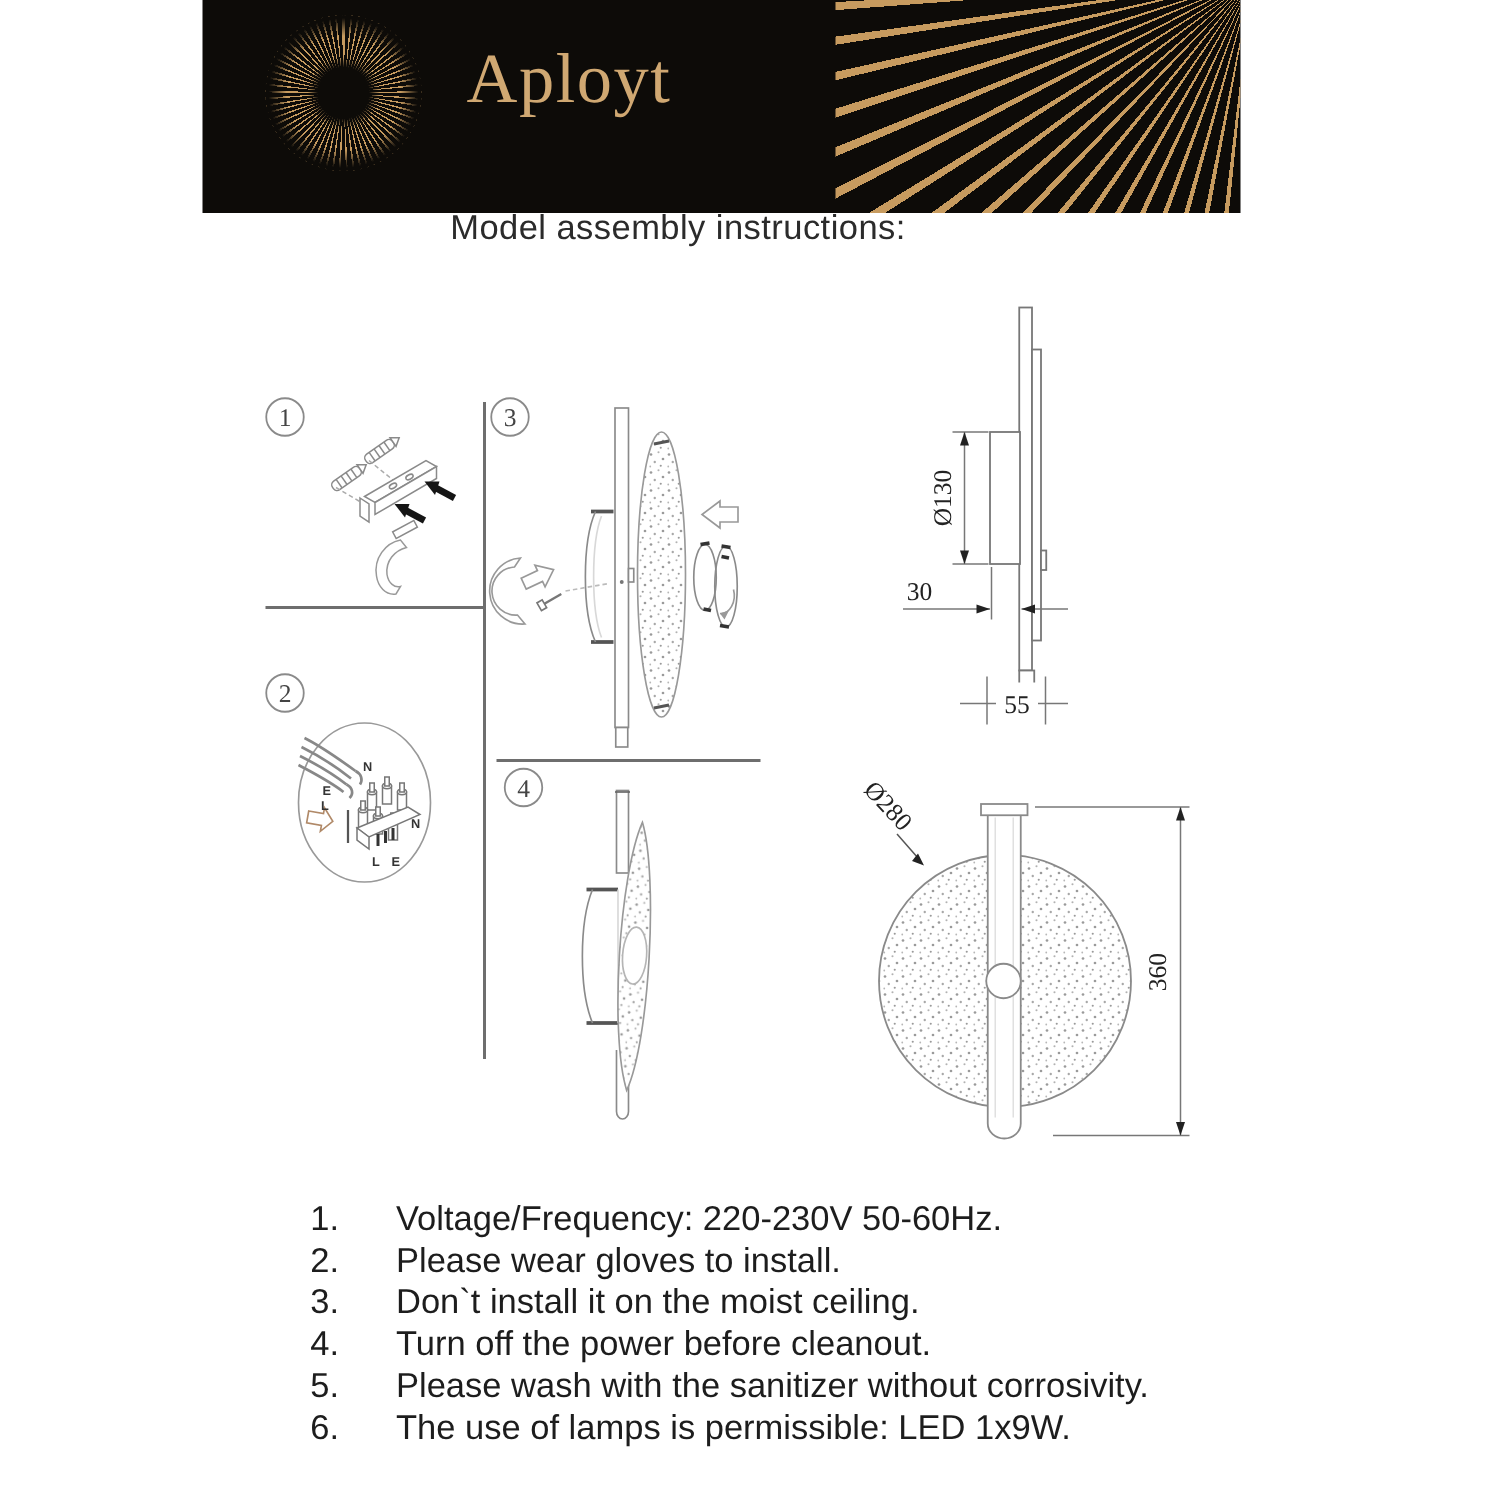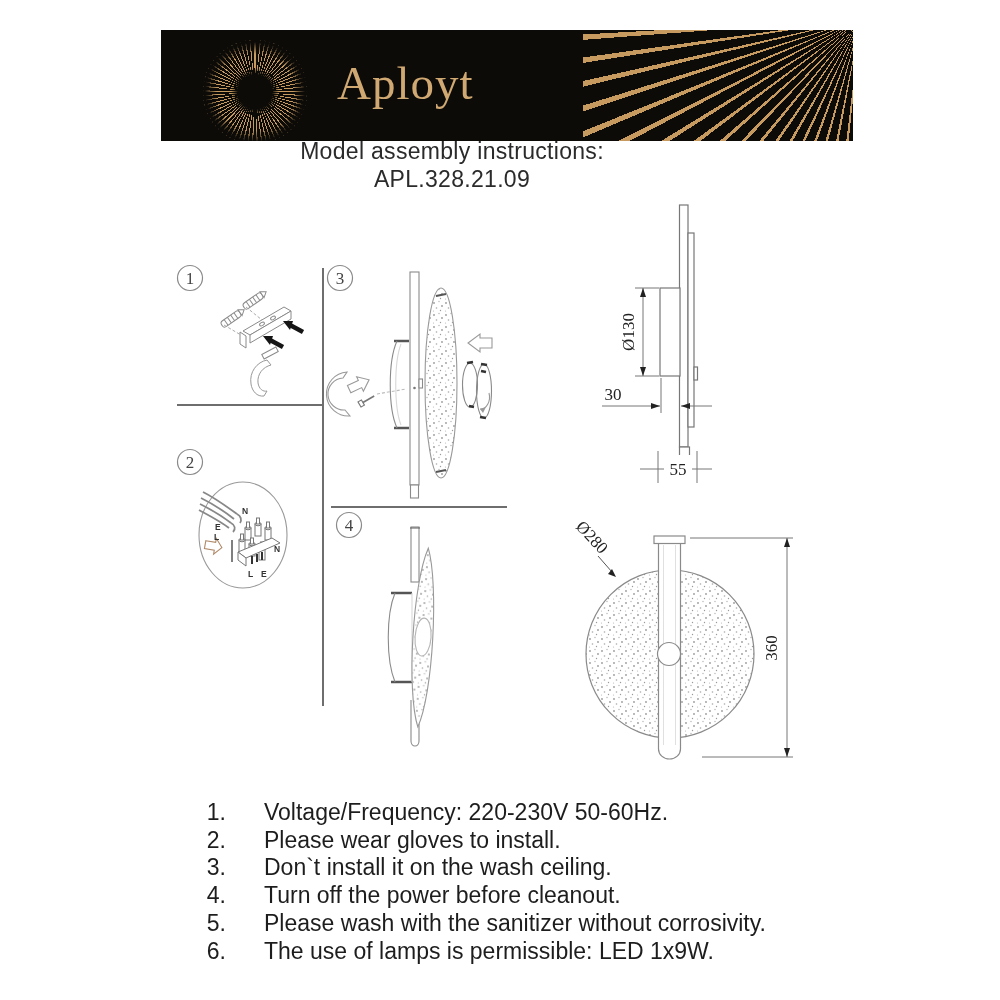--- a/index.html
+++ b/index.html
@@ -4,22 +4,22 @@
 <style>
   html,body { margin:0; padding:0; }
   body {
     width:1000px; height:1000px; position:relative;
     background:#ffffff; overflow:hidden;
     font-family:"Liberation Sans", sans-serif;
     color:#1d1d1d;
   }
   
   .banner {
-    position:absolute; left:161px; top:0; width:692px; height:111px;
-    background:#0d0b08; overflow:hidden;margin-top:30px;
+    position:absolute; left:135px; top:0; width:692px; height:142px;
+    background:#0d0b08; overflow:hidden;
   }
   .sunburst {
     position:absolute; left:42px; top:10px; width:104px; height:104px;
     border-radius:50%;
     background:repeating-conic-gradient(#c79b5f 0deg 1.5deg, #0d0b08 1.5deg 5.2deg);
   }
   .sunburst::after {
     content:""; position:absolute; inset:0; border-radius:50%;
     background:radial-gradient(circle, #0d0b08 0 17px, rgba(13,11,8,0) 24px 38px, #0d0b08 50px);
   }
@@ -48,21 +48,20 @@
 <body>
 
 <div class="banner">
   <div class="sunburst"></div>
   <div class="brand">Aployt</div>
   <div class="rays"></div>
 </div>
 
 <div class="title-wrap">
   <div class="title-line">Model assembly instructions:</div>
-  <div class="title-line">APL.328.21.09</div>
 </div>
 
 <div class="diagram">
 <svg width="700" height="610" viewBox="150 190 700 610" xmlns="http://www.w3.org/2000/svg">
   <defs>
     <pattern id="spk" width="12" height="12" patternUnits="userSpaceOnUse">
       <rect width="12" height="12" fill="#ffffff"></rect>
       <circle cx="2" cy="3" r="0.9" fill="#9a9a9a"></circle>
       <circle cx="7" cy="1.5" r="0.7" fill="#b2b2b2"></circle>
       <circle cx="10" cy="6" r="0.9" fill="#9a9a9a"></circle>
@@ -312,21 +311,21 @@
   <div class="inst-row">
     <span class="inst-num">1.</span>
     <span class="inst-text">Voltage/Frequency: 220-230V 50-60Hz.</span>
   </div>
   <div class="inst-row">
     <span class="inst-num">2.</span>
     <span class="inst-text">Please wear gloves to install.</span>
   </div>
   <div class="inst-row">
     <span class="inst-num">3.</span>
-    <span class="inst-text">Don`t install it on the wash ceiling.</span>
+    <span class="inst-text">Don`t install it on the moist ceiling.</span>
   </div>
   <div class="inst-row">
     <span class="inst-num">4.</span>
     <span class="inst-text">Turn off the power before cleanout.</span>
   </div>
   <div class="inst-row">
     <span class="inst-num">5.</span>
     <span class="inst-text">Please wash with the sanitizer without corrosivity.</span>
   </div>
   <div class="inst-row">

